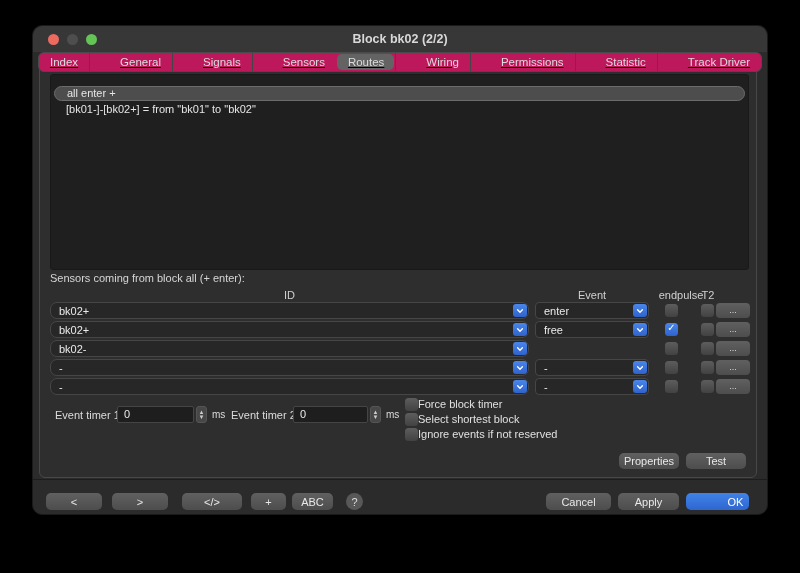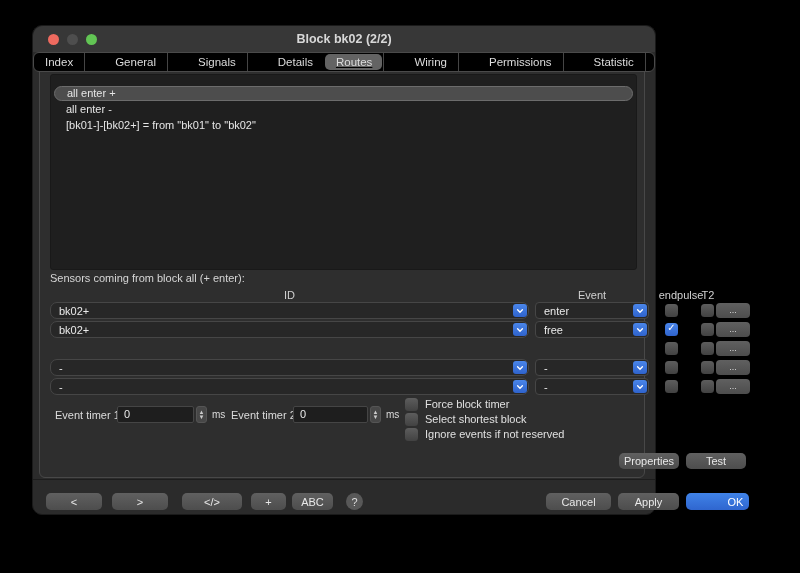--- a/index.html
+++ b/index.html
@@ -1,31 +1,31 @@
 <!DOCTYPE html>
 <html><head>
 <meta charset="utf-8">
 <style>
   * { margin:0; padding:0; box-sizing:border-box; }
   html,body { width:800px; height:573px; background:#000; overflow:hidden;
               font-family:"Liberation Sans","DejaVu Sans",sans-serif; }
-  .window { position:absolute; left:32px; top:25px; width:624px; height:490px;
+  .window { position:absolute; left:32px; top:25px; width:736px; height:490px;
             background:#2b2b2b; border-radius:10px; border:1px solid #1a1a1a;
             box-shadow:0 12px 35px rgba(0,0,0,.8); }
   
   .titlebar { position:absolute; left:0; top:0; right:0; height:26px;
               background:#373737; border-radius:10px 10px 0 0; }
   .lights { position:absolute; left:15px; top:8px; display:flex; gap:8px; }
   .light { width:11px; height:11px; border-radius:50%; }
   .title { position:absolute; left:0; right:0; top:6px; text-align:center;
            font-size:12.5px; font-weight:bold; color:#d8d8d8; }
   
   .tabstrip { position:absolute; top:26px; left:0; right:0; display:flex;
               justify-content:center; z-index:3; }
-  .tabstrip-inner { display:flex; background:#000000; border:1px solid #4a4a4a;
+  .tabstrip-inner { display:flex; background:#be185d; border:1px solid #4a4a4a;
                     border-radius:6px; overflow:hidden;text-decoration:underline; }
   .tab { padding:3px 11px; font-size:11.5px; color:#dcdcdc; white-space:nowrap; }
   .tab + .tab { border-left:1px solid #454545;padding-left:30px; }
   .tab.selected { background:#636363; border-radius:5px; border-left-color:transparent; margin:1px; padding:2px 10px; }
   
   .tabbox { position:absolute; left:6px; right:10px; top:35px; height:417px;
             background:#2e2e2e; border:1px solid #484848; border-radius:6px; z-index:1;text-decoration:underline; }
   
   .routes-list { position:absolute; left:10px; right:7px; top:12px; height:196px;
                  background:#1f1f1f; border:1px solid #191919; border-radius:3px;
@@ -48,21 +48,21 @@
   .checkbox { position:absolute; top:2px; width:13px; height:13px; border-radius:3.5px;
               background:linear-gradient(180deg,#5d5d5d,#424242); }
   .checkbox.checked { background:linear-gradient(180deg,#4a86ea,#2f63cc); }
   .checkbox.checked::after { content:"✓"; position:absolute; left:0; right:0; top:-1px;
               text-align:center; color:#fff; font-size:10px; font-weight:bold; }
   .cb-endpulse { left:625px; } .cb-t2 { left:661px; }
   .more-btn { position:absolute; left:676px; top:1px; width:34px; height:15px;
               background:linear-gradient(180deg,#606060,#4d4d4d); border:none; border-radius:4px;
               color:#ddd; font-size:9px; line-height:9px; }
   
-  .opt-row { position:absolute; left:365px; display:flex; align-items:center; gap:7px; height:14px; }
+  .opt-row { position:absolute; left:365px; display:flex; align-items:center; height:14px; }
   .opt-row .checkbox { position:relative; top:0; left:0; }
   .opt-label { font-size:11px; color:#e0e0e0; }
   
   .timer-label { position:absolute; top:347px; font-size:11px; color:#dcdcdc; }
   .timer-input { position:absolute; top:344px; height:17px; background:#1e1e1e;
                  border:1px solid #454545; border-radius:2px; font-size:11px; color:#eaeaea;
                  padding-left:6px; line-height:15px; }
   .stepper { position:absolute; top:344px; width:11px; height:17px; background:#474747;
              border:1px solid #555; border-radius:3px; display:flex; flex-direction:column;
              align-items:center; justify-content:center; color:#ccc; }
@@ -91,34 +91,33 @@
       <span class="light" style="background:#62c554"></span>
     </div>
     <div class="title">Block bk02 (2/2)</div>
   </div>
 
   <div class="tabstrip">
     <div class="tabstrip-inner">
       <span class="tab">Index</span>
       <span class="tab">General</span>
       <span class="tab">Signals</span>
-      <span class="tab">Details</span>
+      <span class="tab">Sensors</span>
       <span class="tab selected">Routes</span>
       <span class="tab">Wiring</span>
       <span class="tab">Permissions</span>
       <span class="tab">Statistic</span>
       <span class="tab">Track Driver</span>
     </div>
   </div>
 
   <div class="tabbox">
 
     <div class="routes-list">
       <div class="route-item selected">all enter +</div>
-      <div class="route-item">all enter -</div>
       <div class="route-item">[bk01-]-[bk02+] = from "bk01" to "bk02"</div>
     </div>
 
     <div class="sensors-label">Sensors coming from block all (+ enter):</div>
 
     <div class="col-head" style="left:10px;width:479px">ID</div>
     <div class="col-head" style="left:495px;width:114px">Event</div>
     <div class="col-head" style="left:617px;width:48px">endpulse</div>
     <div class="col-head" style="left:658px;width:20px">T2</div>
 
@@ -160,20 +159,28 @@
               <path d="M2 3.5 L5 6.5 L8 3.5" stroke="#fff" stroke-width="1.7" fill="none" stroke-linecap="round"></path>
             </svg>
           </span>
       </div>
       <span class="checkbox cb-endpulse checked"></span>
       <span class="checkbox cb-t2"></span>
       <button class="more-btn">...</button>
     </div>
 
     <div class="trow" style="top:278px">
+      <div class="combo id-combo">
+        <span class="combo-val">bk02-</span>
+        <span class="combo-btn">
+            <svg width="8" height="8" viewBox="0 0 10 10">
+              <path d="M2 3.5 L5 6.5 L8 3.5" stroke="#fff" stroke-width="1.7" fill="none" stroke-linecap="round"></path>
+            </svg>
+          </span>
+      </div>
       <span class="checkbox cb-endpulse"></span>
       <span class="checkbox cb-t2"></span>
       <button class="more-btn">...</button>
     </div>
 
     <div class="trow" style="top:297px">
       <div class="combo id-combo">
         <span class="combo-val">-</span>
         <span class="combo-btn">
             <svg width="8" height="8" viewBox="0 0 10 10">

